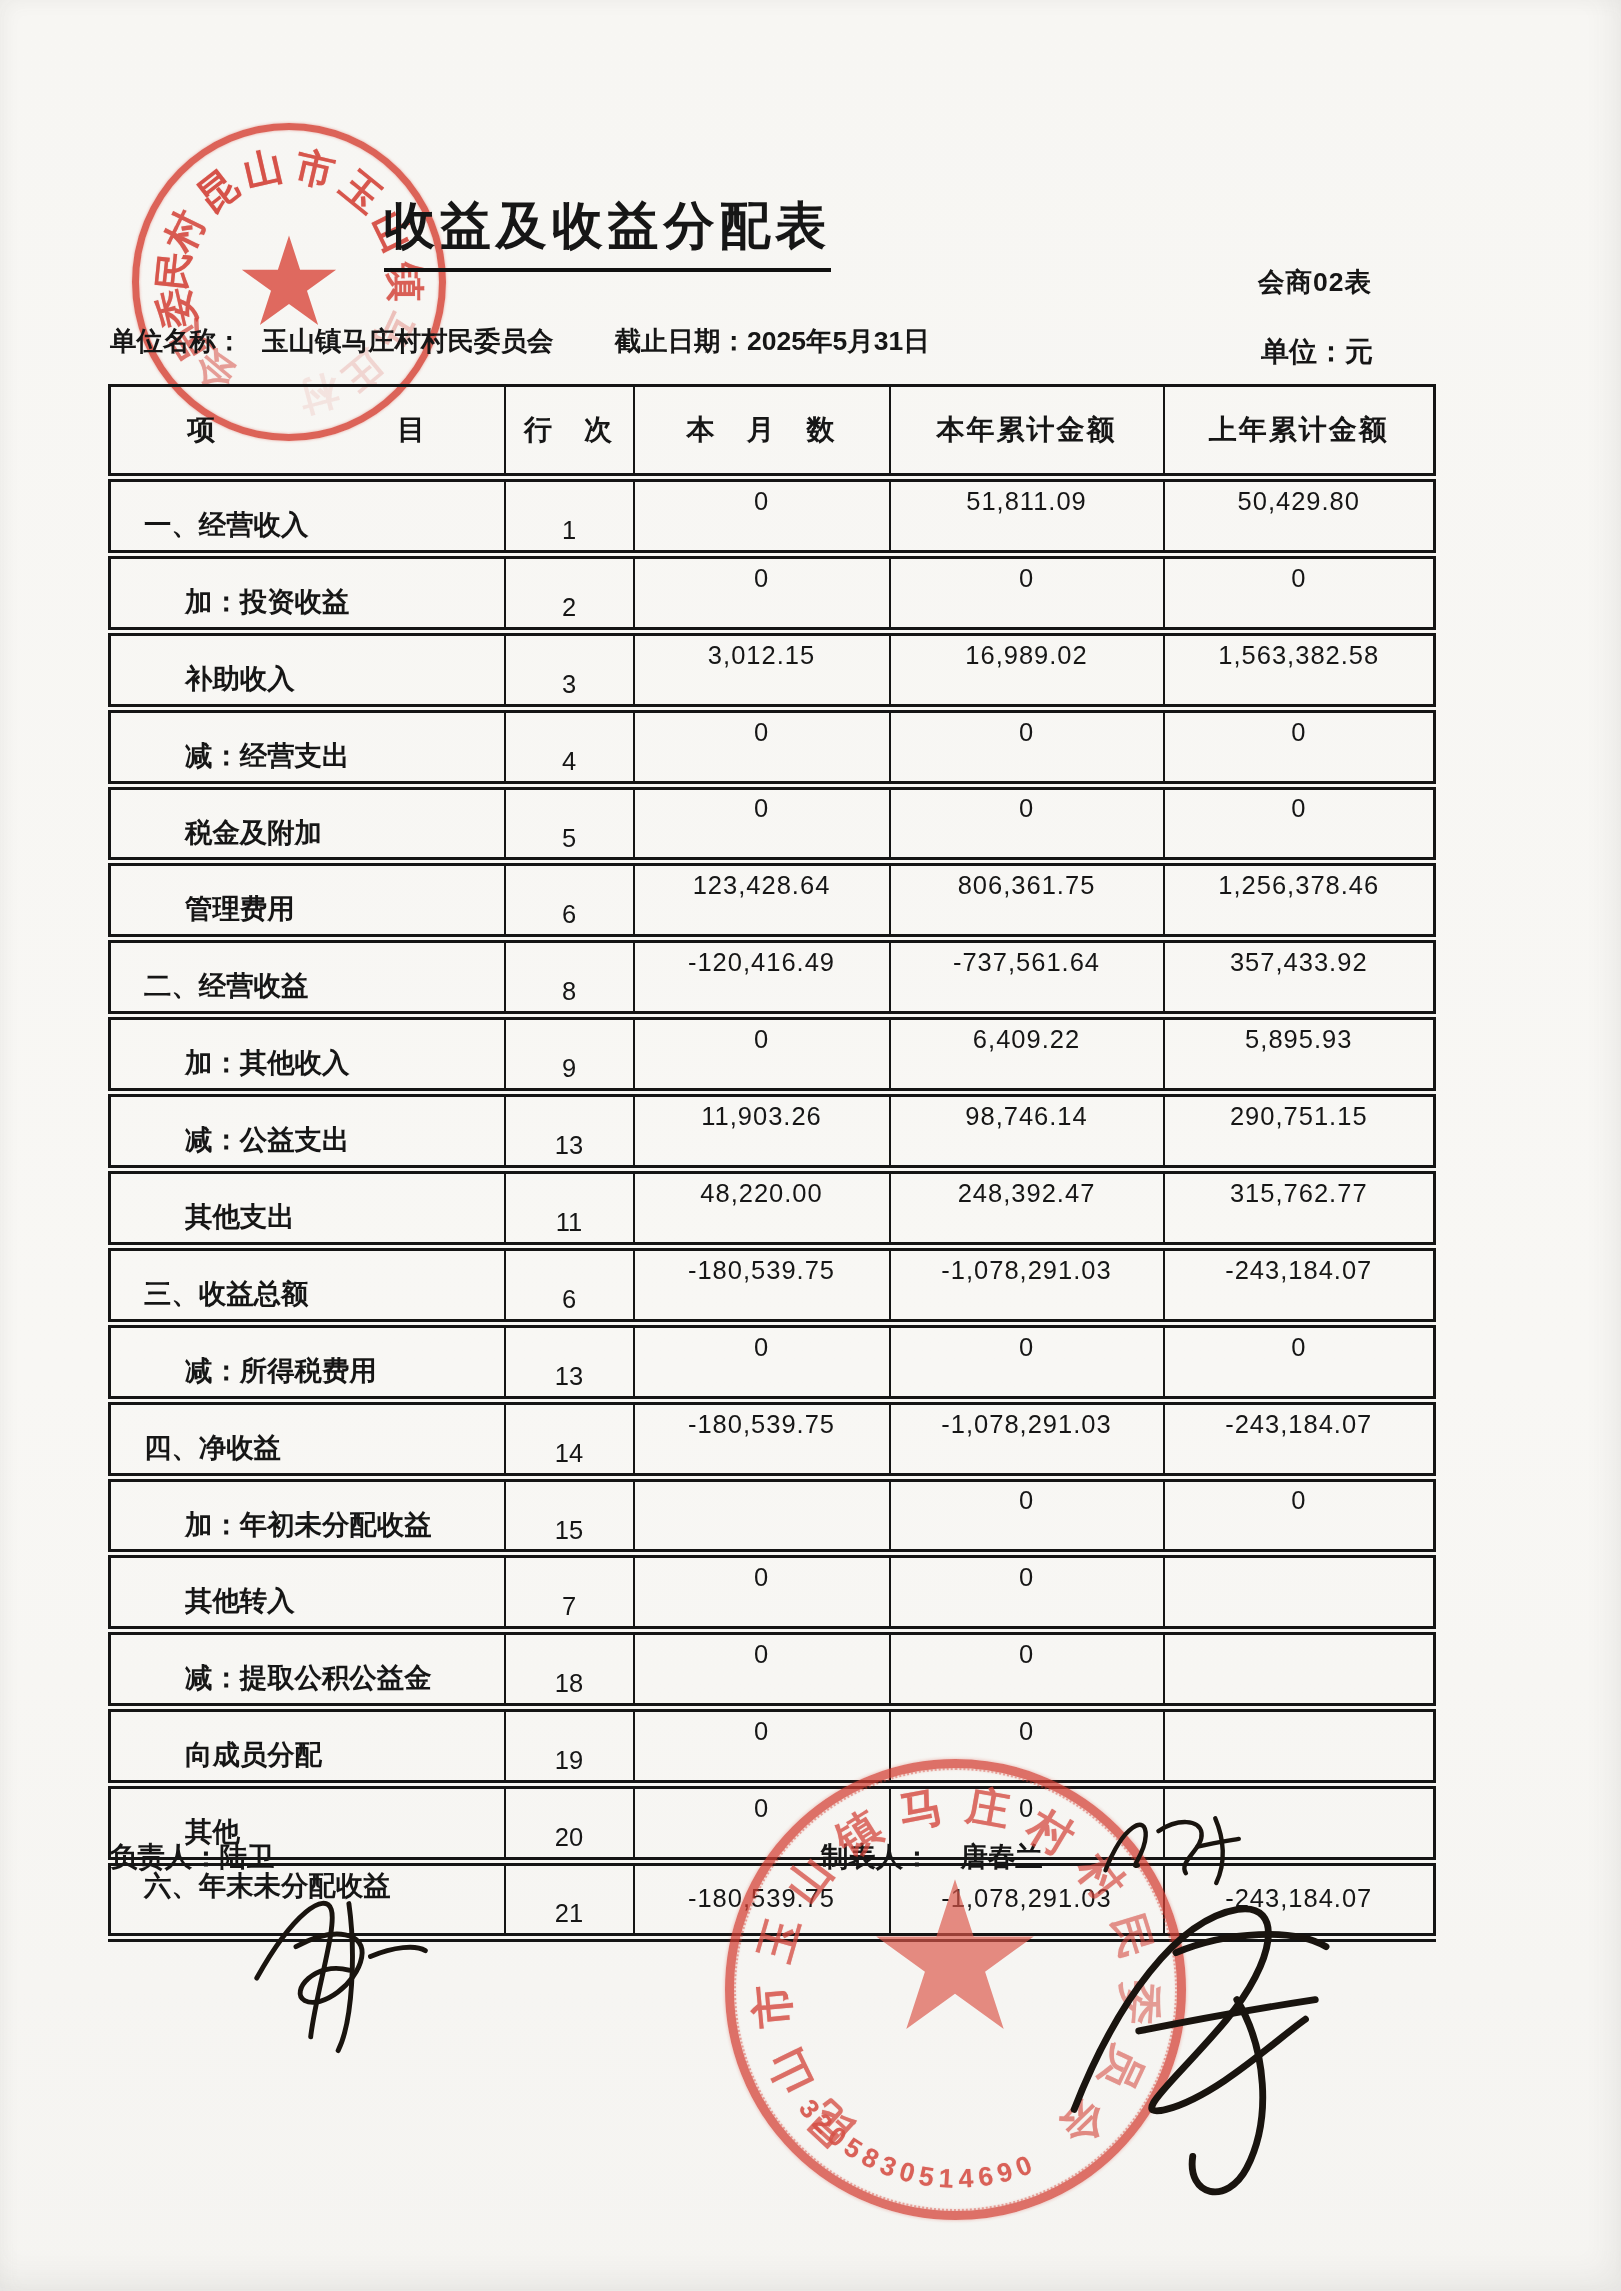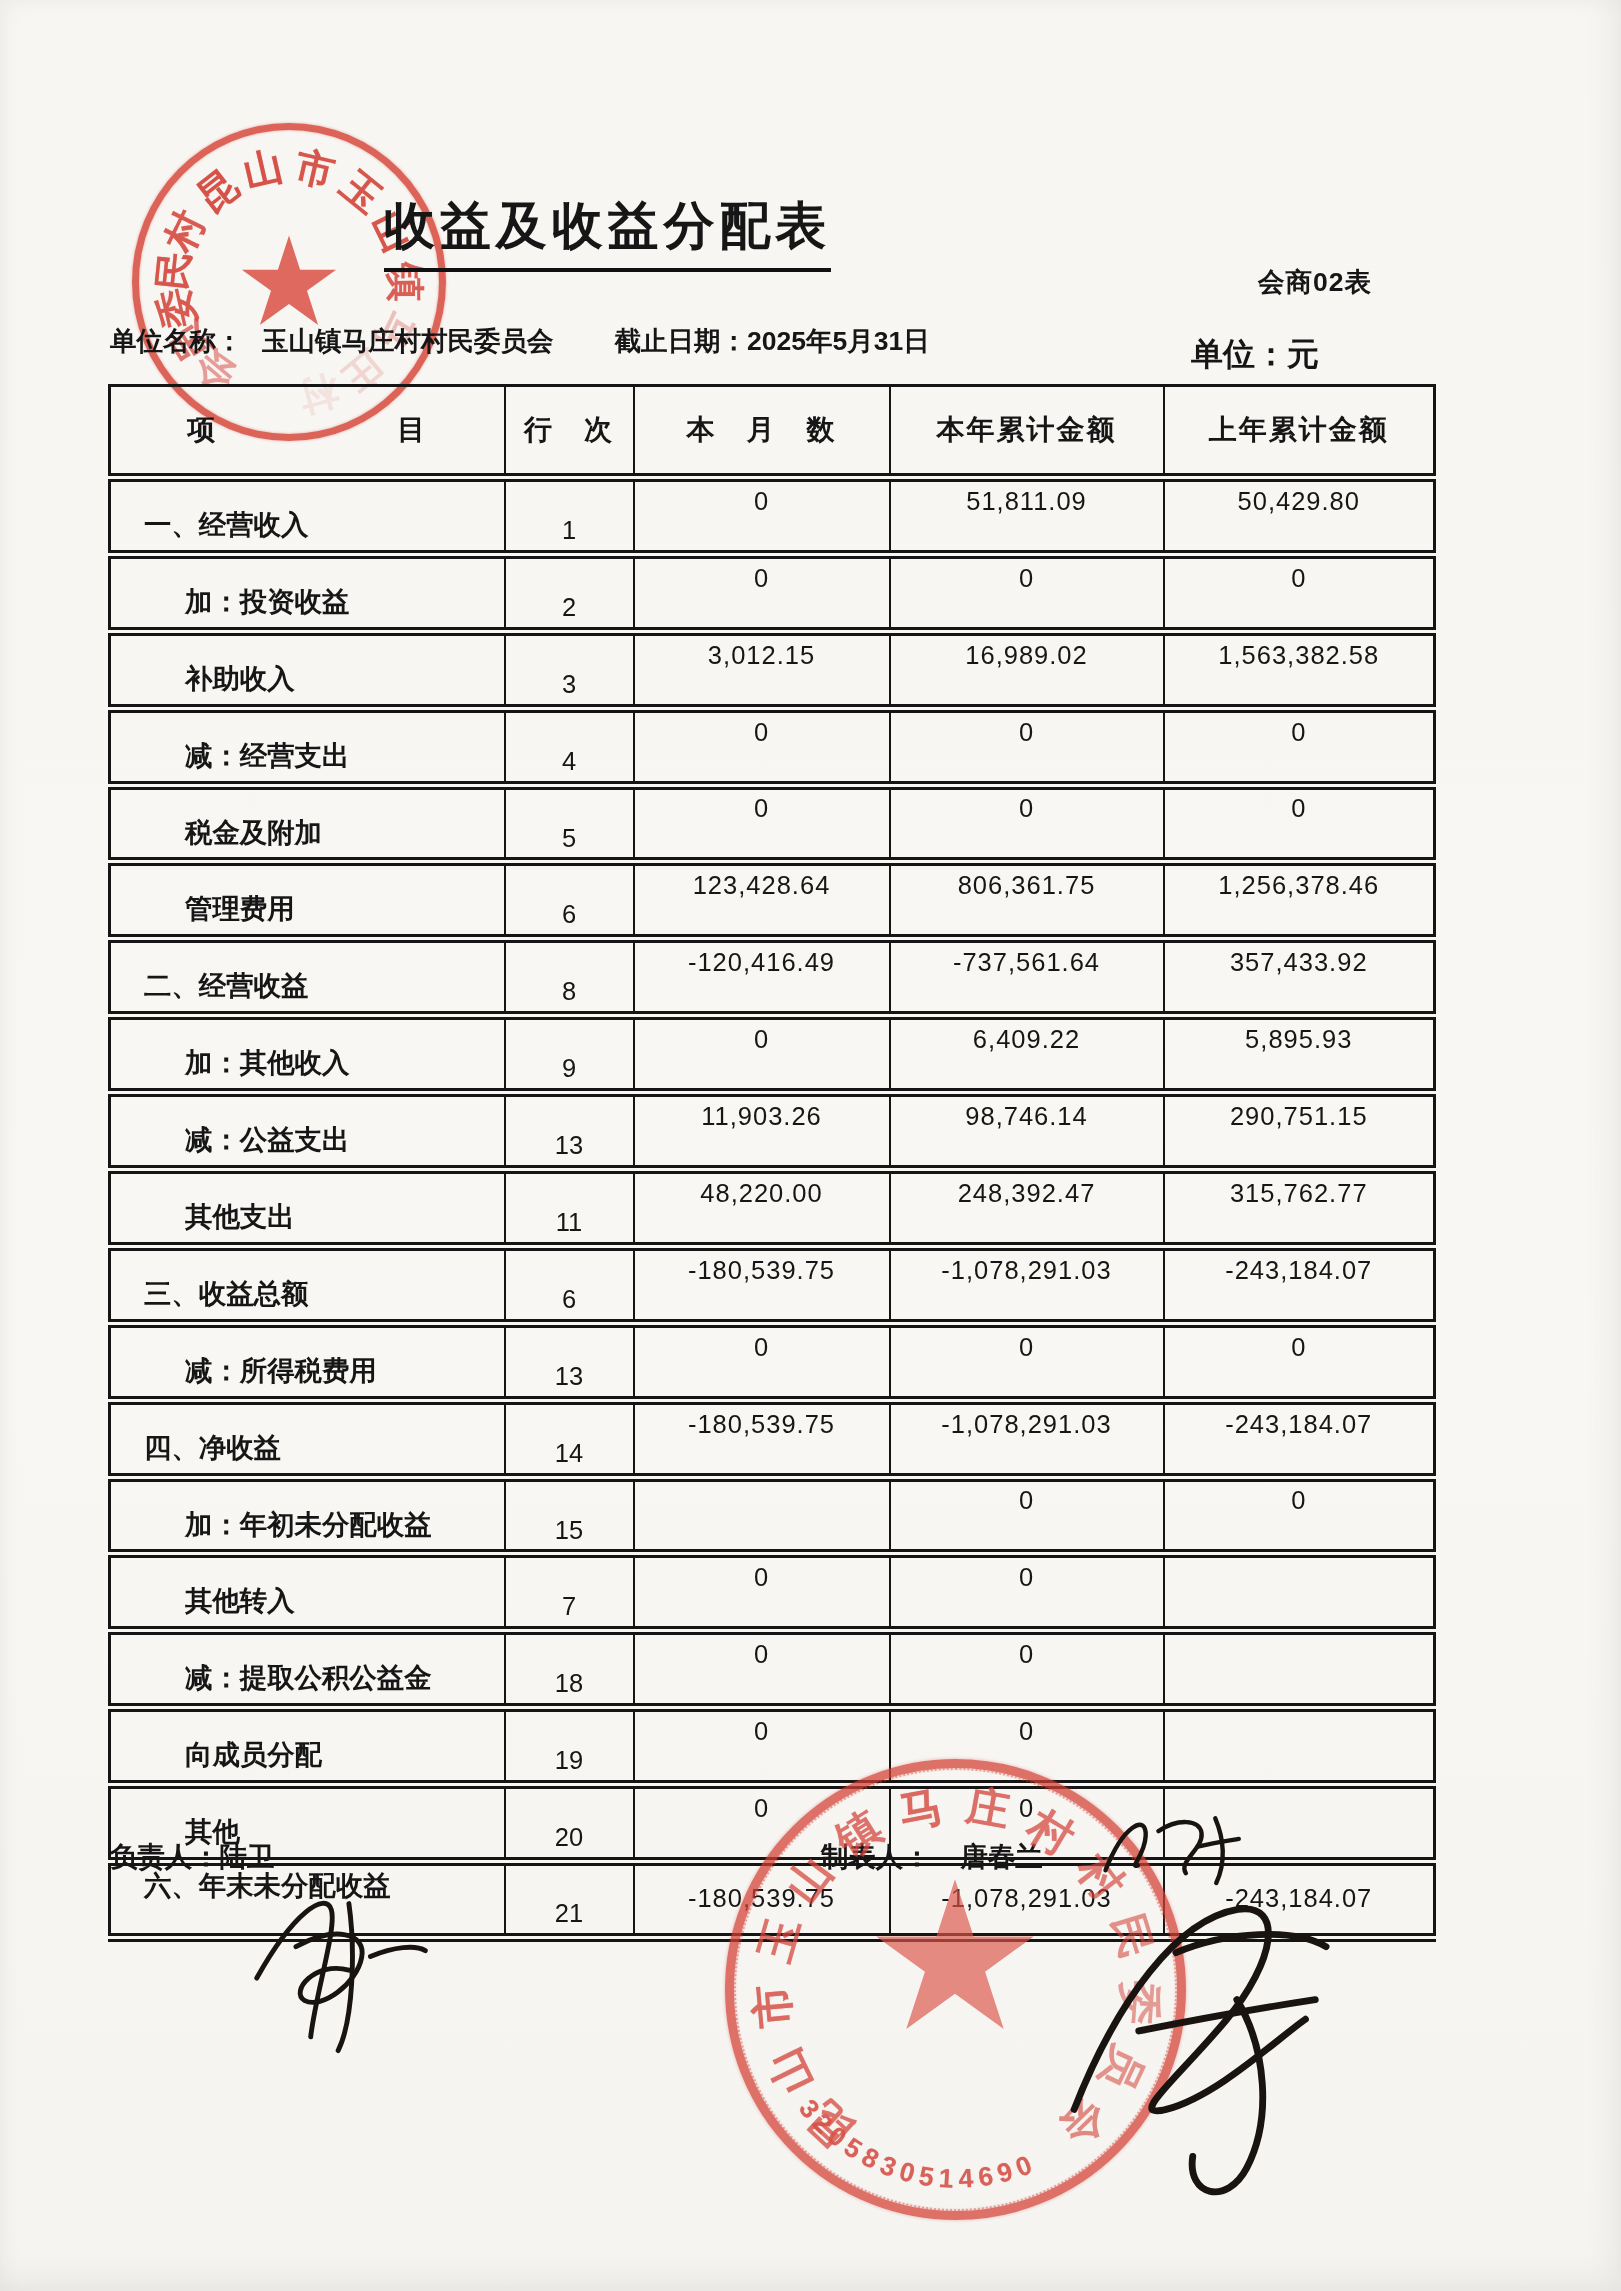--- a/index.html
+++ b/index.html
@@ -18,21 +18,21 @@
   
   .title{
     position:absolute;left:384px;top:192px;
     font-size:51px;font-weight:700;letter-spacing:4.9px;
     border-bottom:4.9px solid #111;padding-bottom:6.9px;white-space:nowrap;
   }
   .form-code{position:absolute;left:1258px;top:264px;font-size:26.5px;font-weight:600;letter-spacing:1px;}
   .unit-line{position:absolute;left:110px;top:323px;font-size:26.5px;font-weight:600;white-space:nowrap;}
   .unit-line .sp-name{margin-left:19.6px;}
   .unit-line .sp-date-label{margin-left:61px;}
-  .currency{position:absolute;left:1191px;top:333px;font-size:32px;font-weight:600;}
+  .currency{position:absolute;left:1261px;top:333px;font-size:28px;font-weight:600;}
 
   
   table.main{
     position:absolute;left:108px;top:384px;width:1325px;
     border-collapse:collapse;table-layout:fixed;
     border:3.9px solid #151515;
   }
   table.main th{
     height:84px;font-size:28px;font-weight:700;letter-spacing:2px;
     border:2.9px solid #151515;border-bottom:9.8px double #151515;

